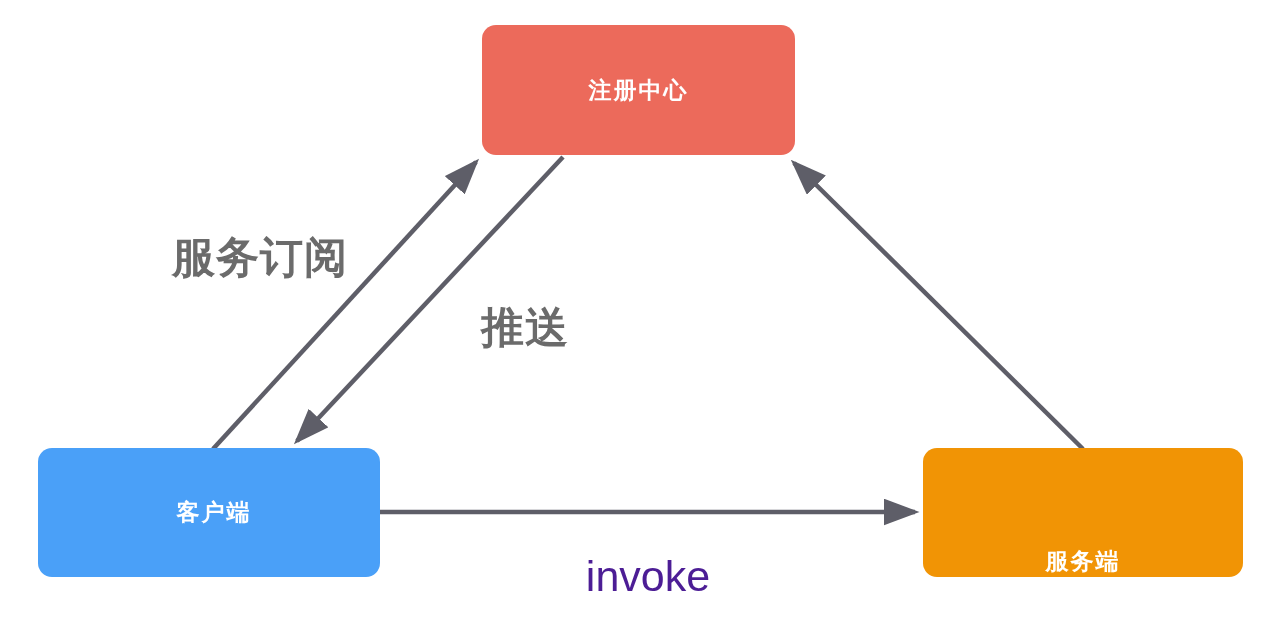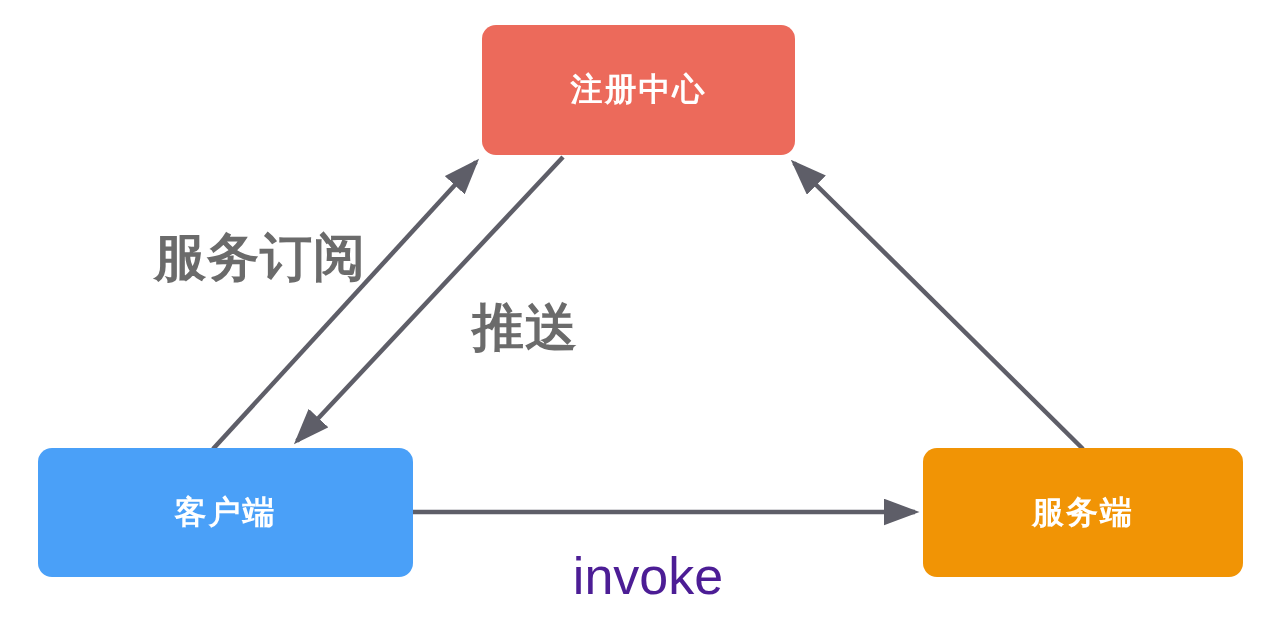--- a/index.html
+++ b/index.html
@@ -21,44 +21,46 @@
     width: 1274px;
     height: 626px;
   }
   .node {
     position: absolute;
     display: flex;
     align-items: center;
     justify-content: center;
     border-radius: 14px;
     color: #ffffff;
-    font-size: 32px;
+    font-size: 23px;
     font-weight: 600;
     letter-spacing: 2px;
   }
   .node-registry {
     left: 482px; top: 25px;
     width: 313px; height: 130px;
     background: #EC6A5B;
   }
   .node-client {
     left: 38px; top: 448px;
-    width: 375px; height: 129px;
+    width: 332px; height: 129px;
     background: #4AA0F8;
+    padding-left: 10px;
   }
   .node-server {
     left: 923px; top: 448px;
     width: 320px; height: 129px;
     background: #F19405;
+    align-items: flex-end;
   }
   .edge-label {
     position: absolute;
     transform: translate(-50%, -50%);
     color: #6B6B6B;
-    font-size: 52px;
+    font-size: 43px;
     font-weight: 600;
     white-space: nowrap;
     letter-spacing: 1px;
   }
   .label-subscribe { left: 260px; top: 258px; }
   .label-push      { left: 525px; top: 328px; text-align: center; }
   .label-register  { left: 1048px; top: 271px; }
   .label-invoke    { left: 648px; top: 576px; color: #4c1d95; font-weight: 500; letter-spacing: 0; }
 </style>
 </head>

